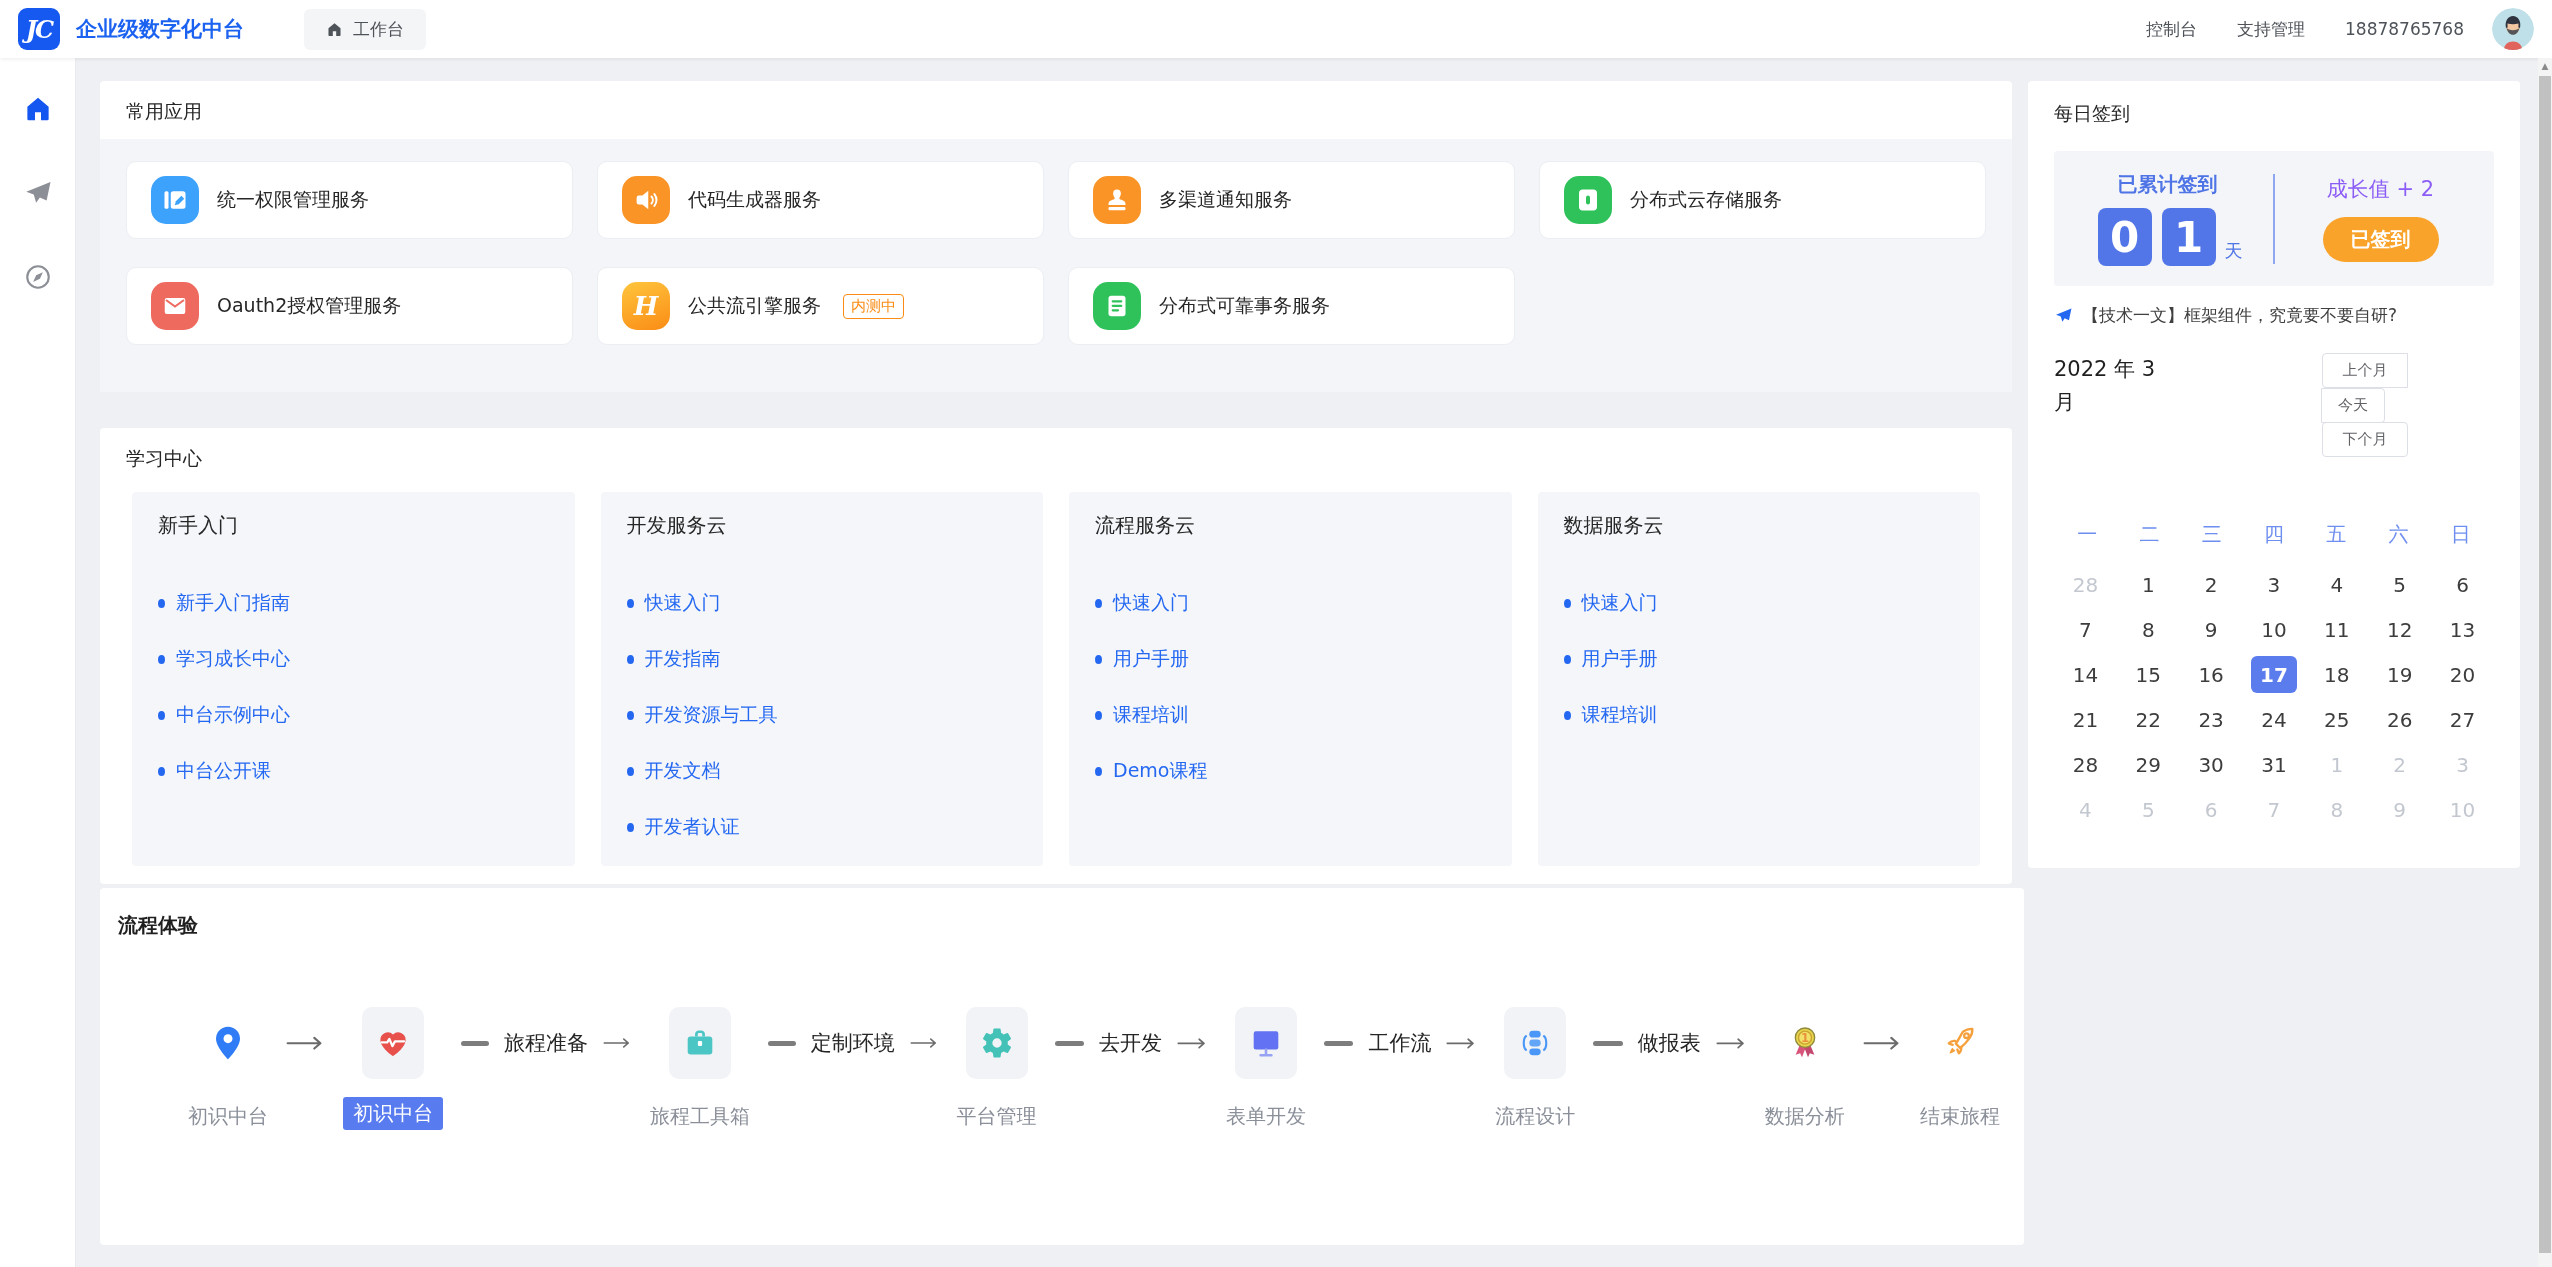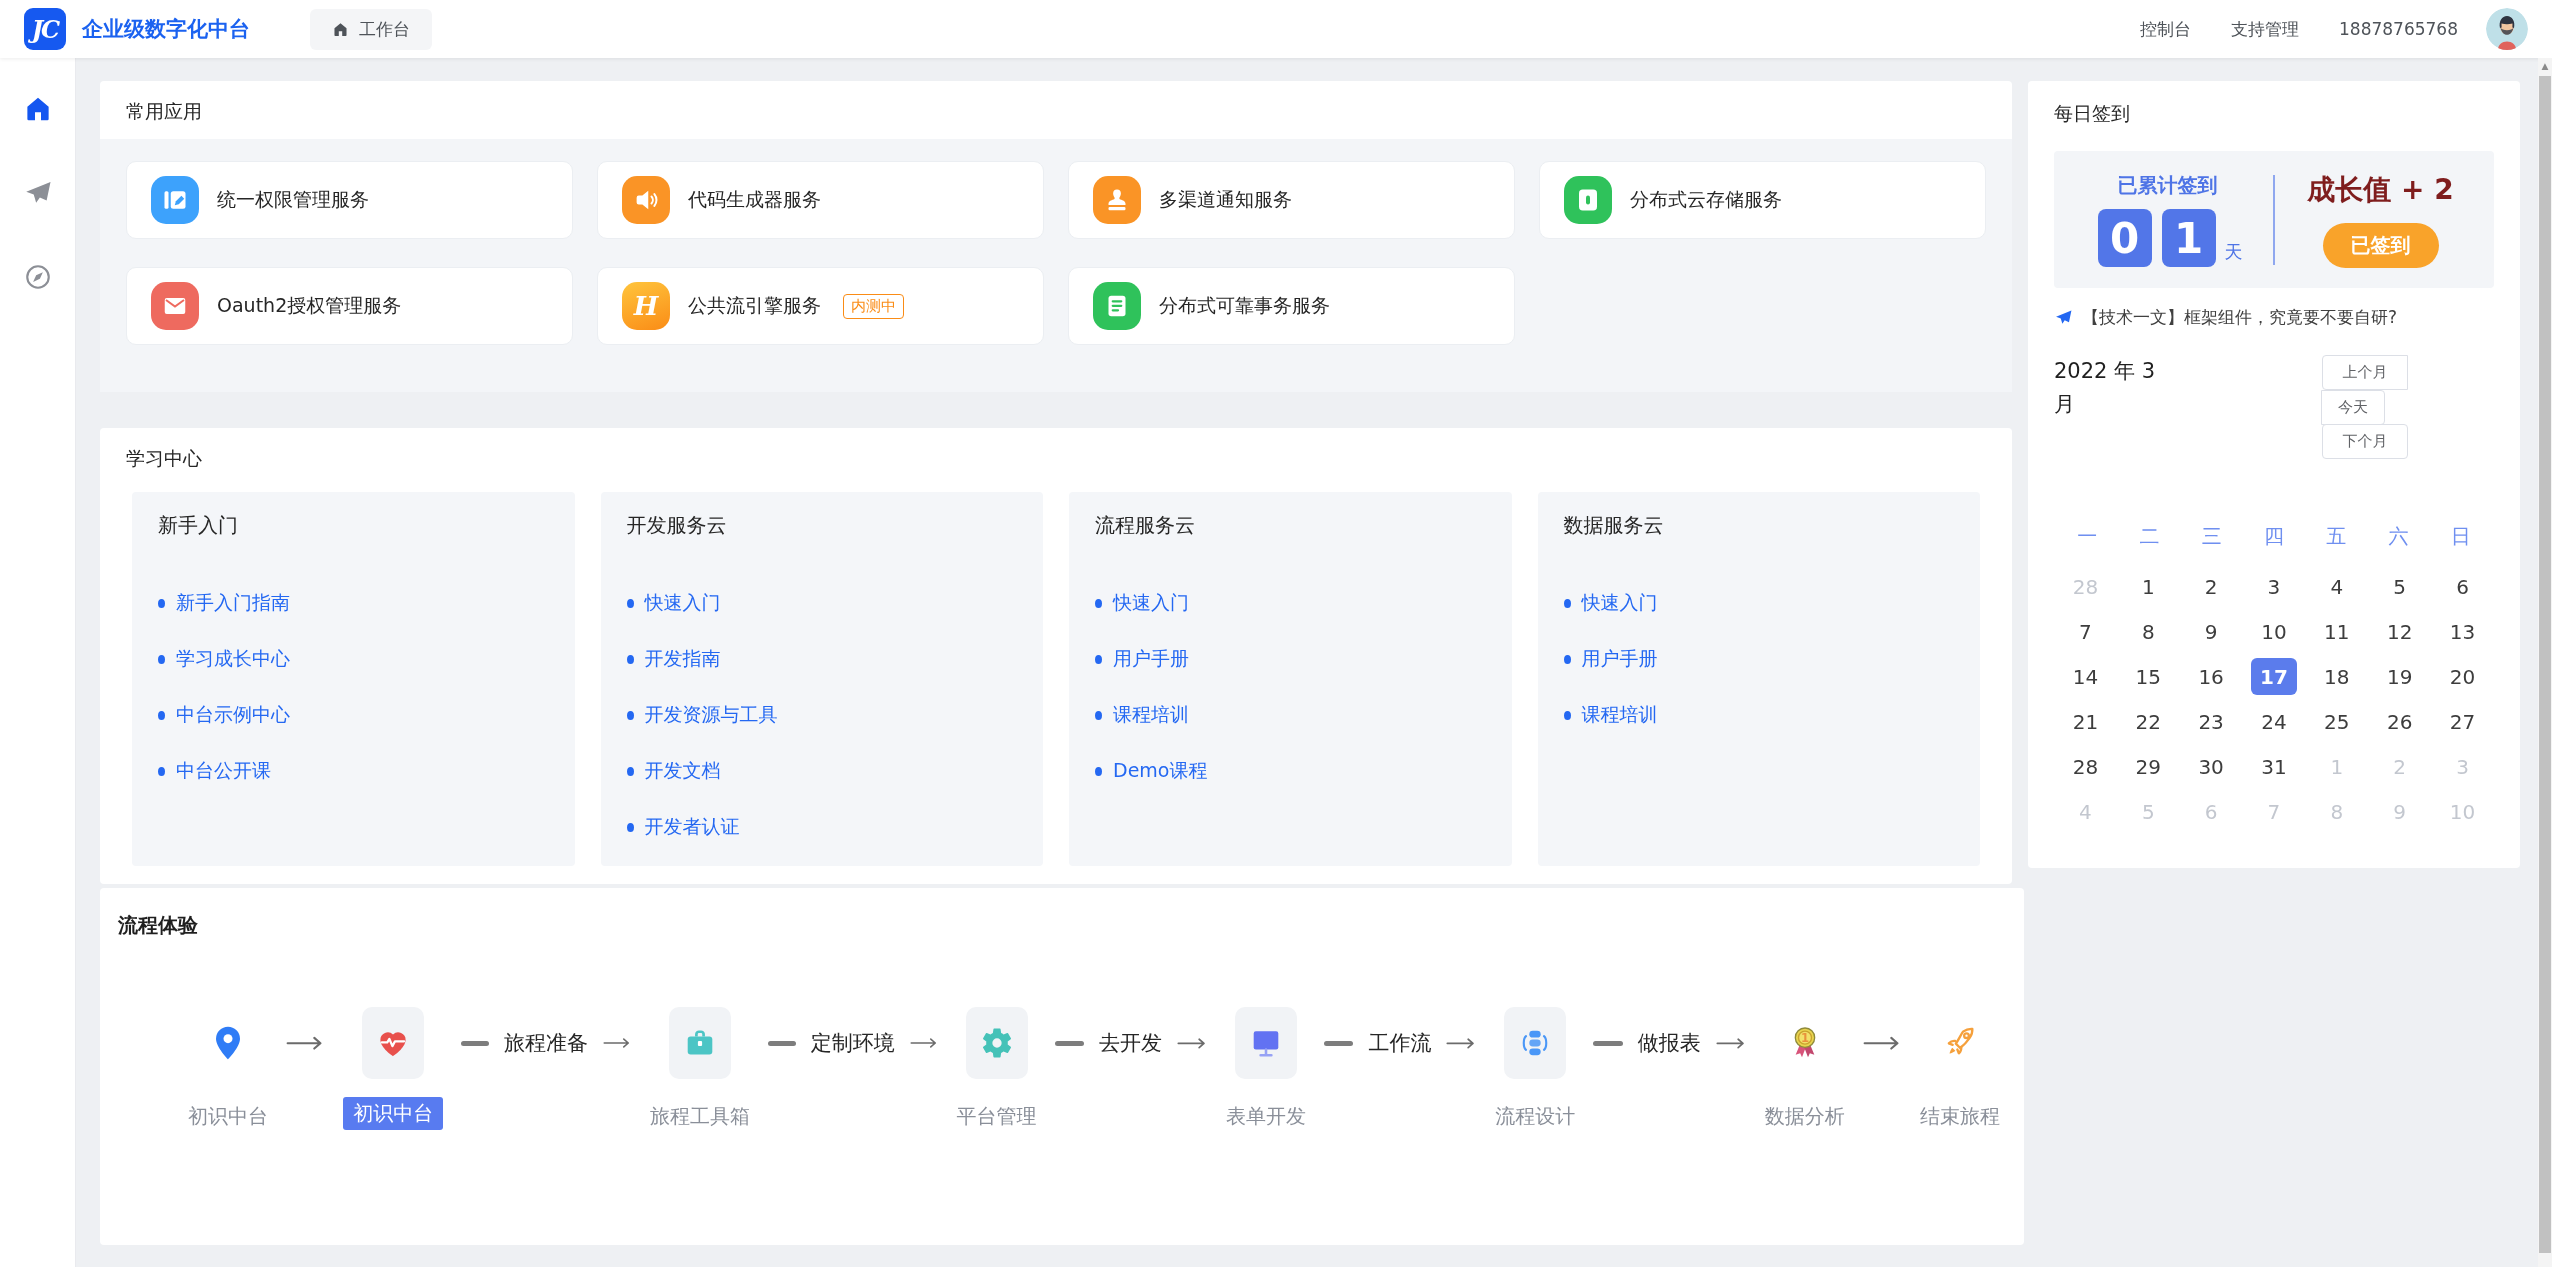--- a/index.html
+++ b/index.html
@@ -1,21 +1,21 @@
 <!DOCTYPE html>
 <html><head>
 <meta charset="utf-8">
 <style>
   * { margin:0; padding:0; box-sizing:border-box; }
   html,body { width:2552px; height:1267px; overflow:hidden; }
   body { font-family:"DejaVu Sans","Liberation Sans",sans-serif; background:#eef0f3; position:relative; color:#262626; }
 
   
   .header { position:absolute; top:0; left:0; width:2552px; height:58px; background:#fff;
-            display:flex; align-items:center; padding:0 24px; box-shadow:0 1px 4px rgba(0,0,0,.08); z-index:10; }
+            display:flex; align-items:center; padding:0 18px; box-shadow:0 1px 4px rgba(0,0,0,.08); z-index:10; }
   .logo { width:42px; height:42px; border-radius:9px; background:#1659f0; color:#fff;
           display:flex; align-items:center; justify-content:center;
           font-family:"DejaVu Serif","Liberation Serif",serif; font-style:italic; font-weight:bold; font-size:24px; letter-spacing:-2px; }
   .app-title { margin-left:16px; font-size:21px; font-weight:600; color:#1b62f0; }
   .ws-tab { margin-left:60px; background:#f4f5f7; border-radius:6px; padding:9px 22px;
             display:flex; align-items:center; gap:10px; font-size:17px; color:#4e5359; cursor:pointer; }
   .ws-tab .icon { width:17px; height:17px; color:#4e5359; }
   .hnav { margin-left:auto; display:flex; align-items:center; gap:40px; font-size:17px; color:#4e5359; }
   .hnav .hnav-item { cursor:pointer; }
   .avatar { width:42px; height:42px; border-radius:50%; overflow:hidden; cursor:pointer; }
@@ -60,21 +60,21 @@
   
   .signin-box { background:#f3f5f8; border-radius:4px; display:flex; align-items:center;
                 padding:20px 8px; margin-bottom:18px; }
   .signin-half { flex:1; display:flex; flex-direction:column; align-items:center; }
   .acc-label { font-size:20px; font-weight:bold; color:#4e74e6; margin-bottom:10px; }
   .digits { display:flex; align-items:flex-end; }
   .digit { width:54px; height:58px; margin:0 5px; background:#5276e8; border-radius:8px; color:#fff;
            font-size:42px; font-weight:bold; display:flex; align-items:center; justify-content:center; }
   .days-unit { font-size:18px; color:#4e74e6; margin:0 0 3px 4px; }
   .signin-divider { width:2px; height:90px; background:#8fa7ef; }
-  .growth { font-size:28px; font-weight:bold; color:#7f1d1d; margin-bottom:14px; }
+  .growth { font-size:21px; font-weight:normal; color:#8b5cf6; margin-bottom:14px; }
   .signed-btn { background:#f9a32a; border:none; border-radius:999px; color:#fff; font-size:20px;
                 font-weight:bold; padding:9px 28px; cursor:pointer; }
   .article { display:flex; align-items:center; gap:9px; color:#404040; font-size:17px; margin:6px 0 26px; cursor:pointer; }
   .article .icon { width:19px; height:19px; color:#2468f2; flex:0 0 19px; }
 
   
   .cal-head { display:flex; justify-content:space-between; align-items:flex-start; }
   .cal-title { width:120px; font-size:21px; color:#1f1f1f; line-height:1.55; }
   .cal-btns { width:172px; display:flex; flex-wrap:wrap;flex-direction:column; }
   .cal-btn { background:#fff; border:1px solid #dcdfe6; color:#606266; font-size:15px;

